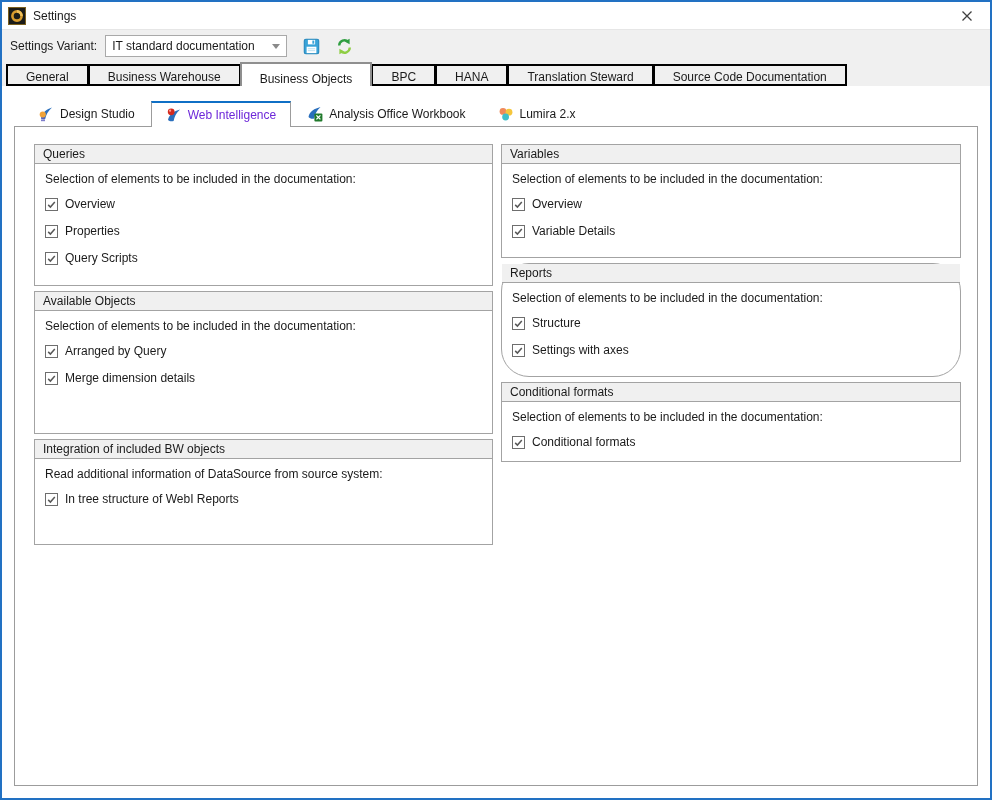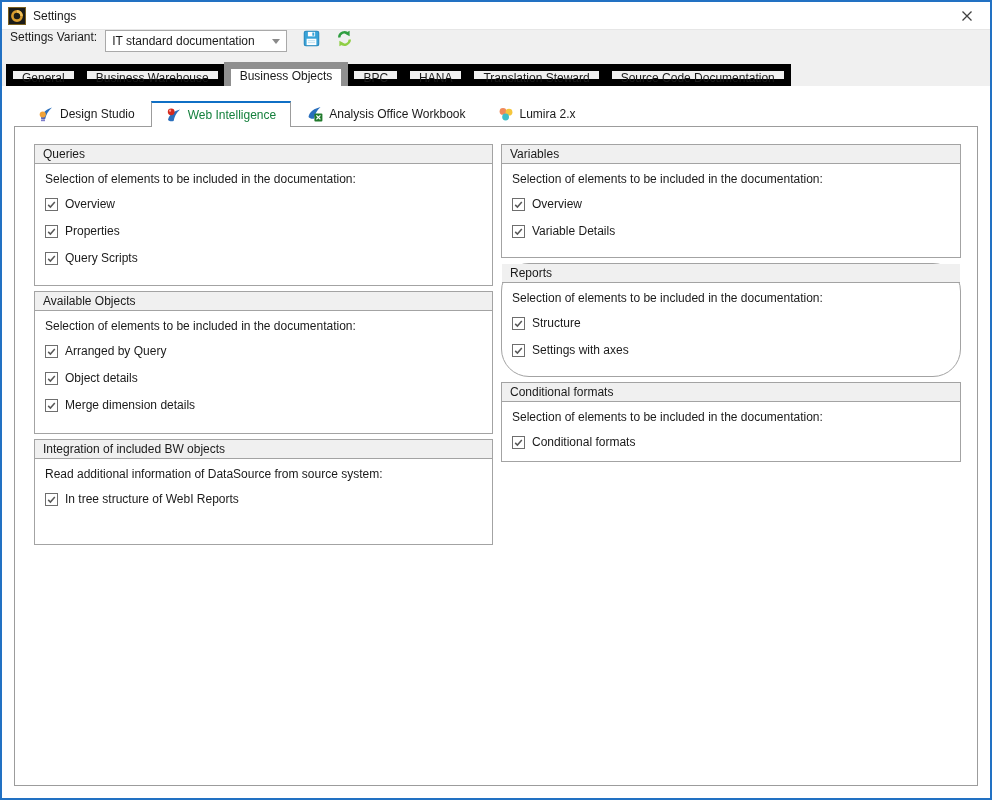--- a/index.html
+++ b/index.html
@@ -29,21 +29,21 @@
   .win-title { font-size: 12px; color: #1a1a1a; }
   .close-btn {
     margin-left: auto; width: 30px; height: 24px;
     display: flex; align-items: center; justify-content: center;
     cursor: default;
   }
   
   .variant-row {
     height: 32px; flex: 0 0 32px;
     background: #f0f0f0;
-    display: flex; 
+    display: flex; align-items: center;
     padding: 0 8px;
   }
   .variant-label { margin-right: 8px; }
   .combo {
     width: 182px; height: 22px;
     background: #ffffff;
     border: 1px solid #a9a9a9;
     display: flex; align-items: center;
     padding: 0 6px;
     position: relative;
@@ -61,24 +61,24 @@
   .refresh-icon { margin-left: 16px; }
   
   .tabs1 {
     flex: 0 0 24px; height: 24px;
     background: #f0f0f0;
     display: flex; align-items: flex-end;
     padding-left: 4px;
   }
   .tab1 {
     height: 22px;
-    border: 7px solid #000000;
+    border: 2px solid #000000;
     background: #f0f0f0;
-    display: flex; align-items: flex-start;
-    padding: 0 9px;
+    display: flex; align-items: flex-end;
+    padding: 0 18px;
     margin-right: -1px;
     white-space: nowrap;
   }
   .tab1.selected {
     height: 24px;
     background: #ffffff;
     border-color: #8f8f8f;
     border-bottom: none;
     z-index: 2;
     position: relative;
@@ -104,21 +104,21 @@
     white-space: nowrap;
     background: transparent;
     gap: 6px;
   }
   .tab2.selected {
     height: 26px;
     background: #ffffff;
     border-left: 1px solid #9c9c9c;
     border-right: 1px solid #9c9c9c;
     border-top: 2px solid #0f6fc5;
-    color: #15803d;
+    color: #6d28d9;
     margin-bottom: -1px;
     padding: 0 14px 1px 14px;
   }
   .tab2 .ticon { width: 16px; height: 16px; display: inline-flex; }
   
   .subpage {
     flex: 1 1 auto;
     border: 1px solid #9c9c9c;
     background: #ffffff;
     padding: 17px 16px 0 19px;
@@ -332,28 +332,20 @@
                   </svg>
                 </span>
               <span class="cbl">Arranged by Query</span>
             </div>
             <div class="cbrow">
               <span class="cb">
                   <svg width="11" height="11" viewBox="0 0 12 12">
                     <path d="M2.4 6.4 L4.8 8.8 L9.6 3.2" stroke="#585858" stroke-width="1.6" fill="none"></path>
                   </svg>
                 </span>
-              <span class="cbl">Object details</span>
-            </div>
-            <div class="cbrow">
-              <span class="cb">
-                  <svg width="11" height="11" viewBox="0 0 12 12">
-                    <path d="M2.4 6.4 L4.8 8.8 L9.6 3.2" stroke="#585858" stroke-width="1.6" fill="none"></path>
-                  </svg>
-                </span>
               <span class="cbl">Merge dimension details</span>
             </div>
           </div>
         </div>
 
         <div class="group g-integration">
           <div class="group-header">
             <span>Integration of included BW objects</span>
           </div>
           <div class="group-body">

